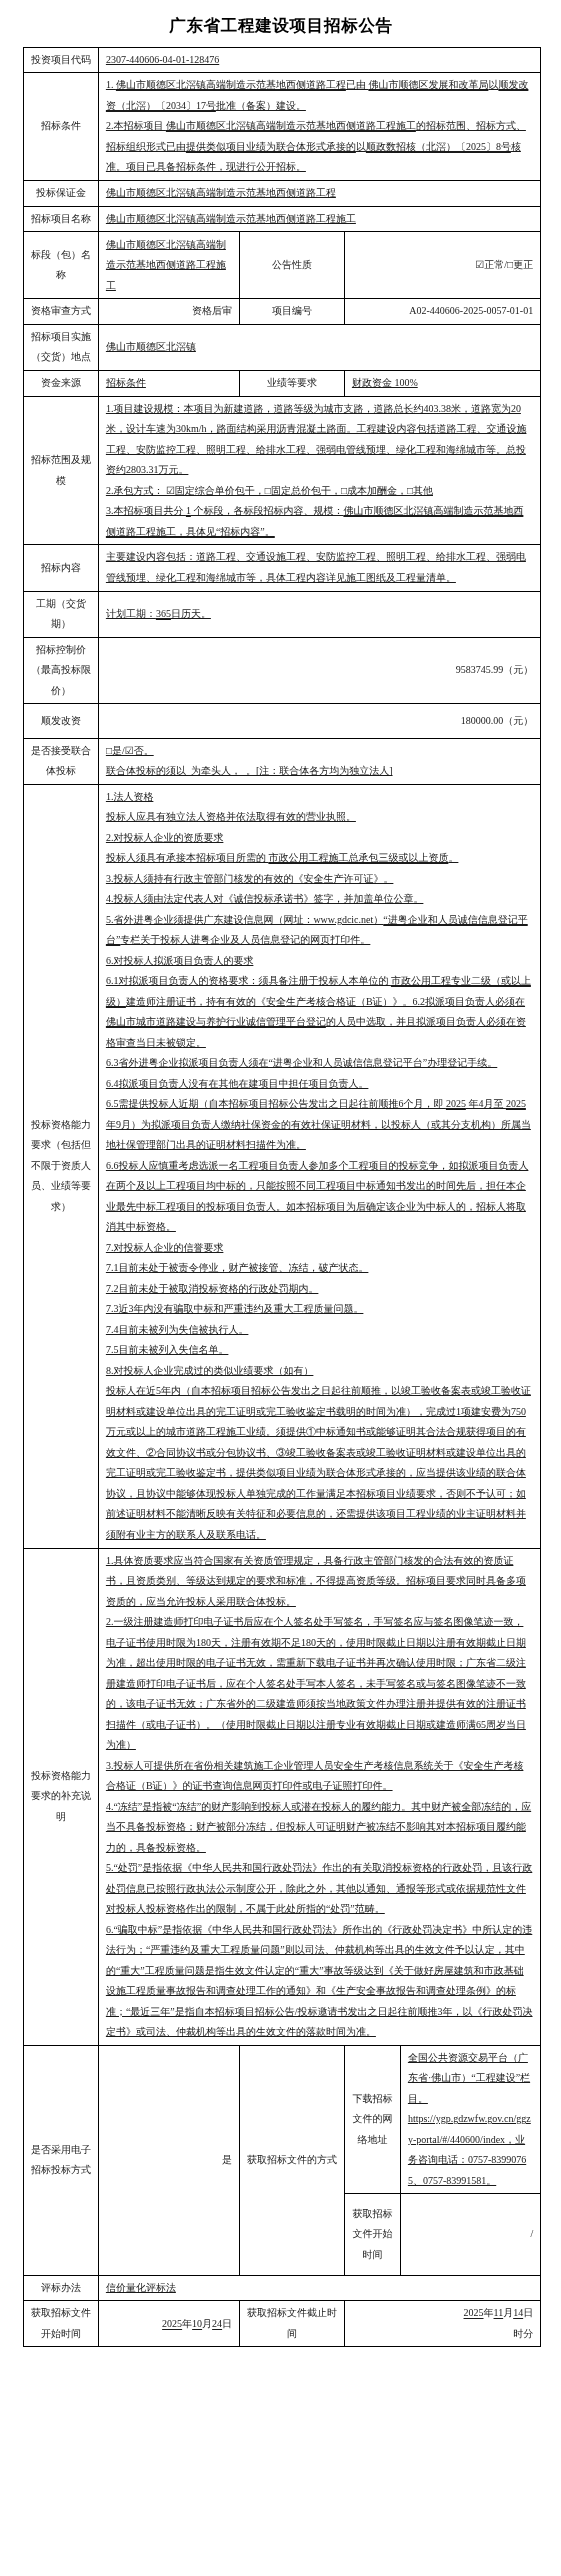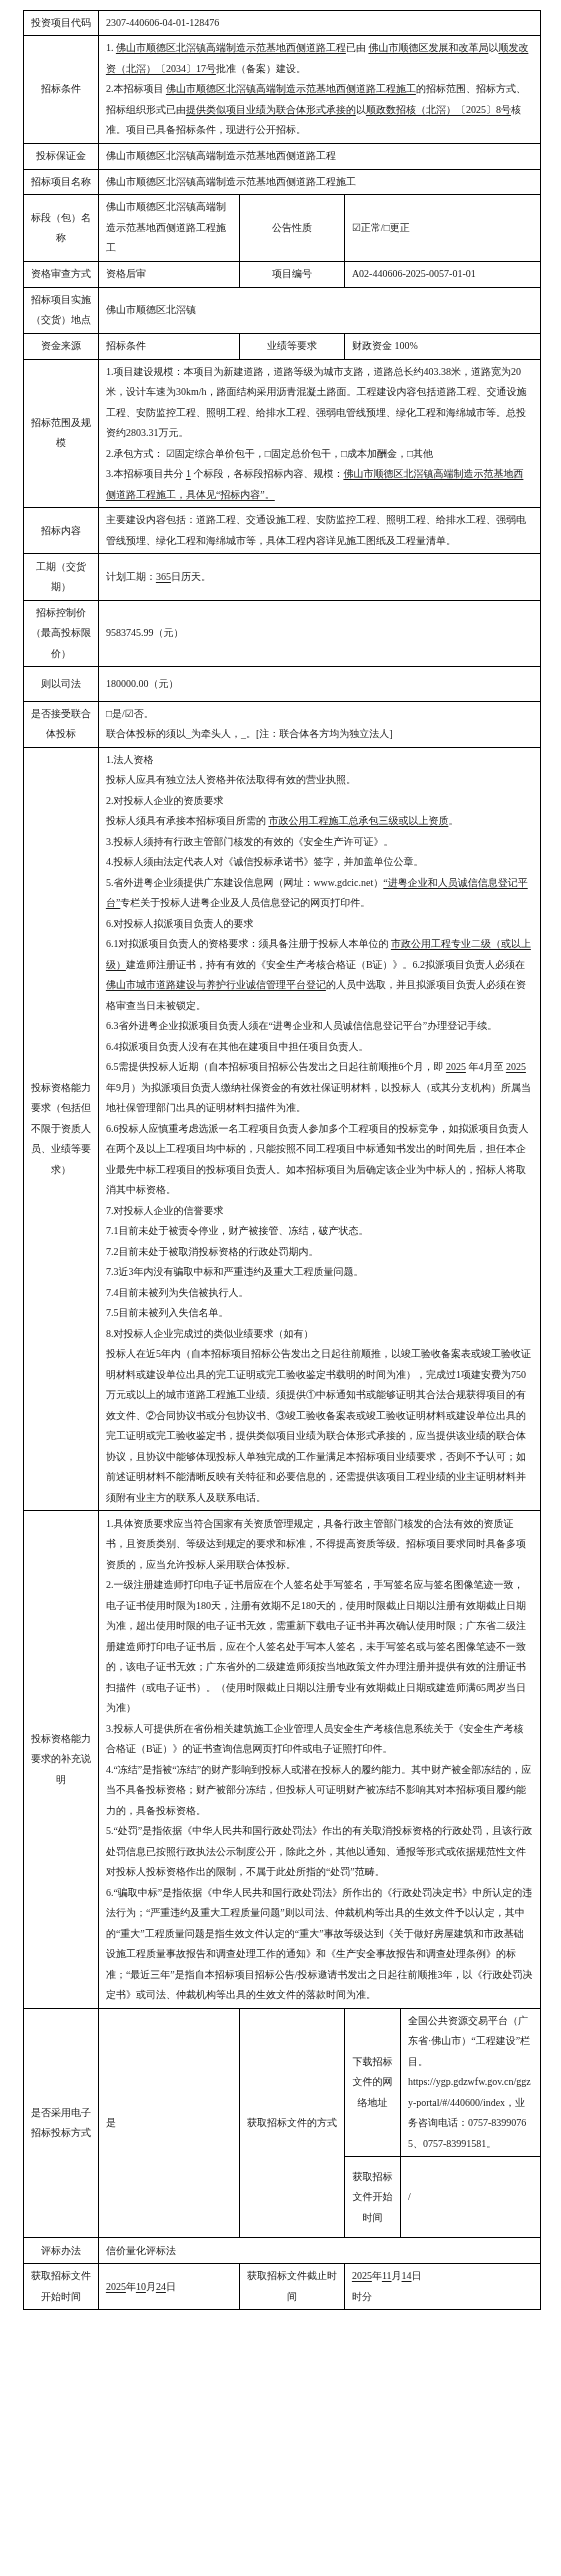--- a/index.html
+++ b/index.html
@@ -31,28 +31,29 @@
     vertical-align:middle;
     word-break:break-all;
     color:#1a1a1a;
   }
   td.label{
     text-align:center;
     padding:2.1px 2.8px;
     line-height:1.75;
     color:#222;
   }
-  td.center{text-align:left;}
-  td.val{text-align:left;}
+  td.center{text-align:right;}
+  td.val{text-align:left;text-decoration:underline;}
   u{text-underline-offset:2.1px;}
 </style>
 </head>
 <body>
 
 <div class="page">
+  <div class="doc-title">广东省工程建设项目招标公告</div>
 
   <table class="main">
     <colgroup>
       <col style="width:75px">
         <col style="width:102px">
         <col style="width:39px">
       <col style="width:69px">
         <col style="width:36px">
         <col style="width:56px">
         <col style="width:140px">
@@ -119,21 +120,21 @@
       <td class="label">工期（交货期）</td>
       <td class="val" colspan="6">计划工期：<u>365</u>日历天。</td>
     </tr>
 
     <tr>
       <td class="label">招标控制价（最高投标限价）</td>
       <td class="center" colspan="6" style="height:47px">9583745.99（元）</td>
     </tr>
 
     <tr>
-      <td class="label">则以司法</td>
+      <td class="label">顺发改资</td>
       <td class="center" colspan="6" style="height:29px">180000.00（元）</td>
     </tr>
 
     <tr>
       <td class="label">是否接受联合体投标</td>
       <td class="val" colspan="6">□是/☑否。<br>联合体投标的须以_为牵头人，_。[注：联合体各方均为独立法人]</td>
     </tr>
 
     <tr>
       <td class="label">投标资格能力要求（包括但不限于资质人员、业绩等要求）</td>

